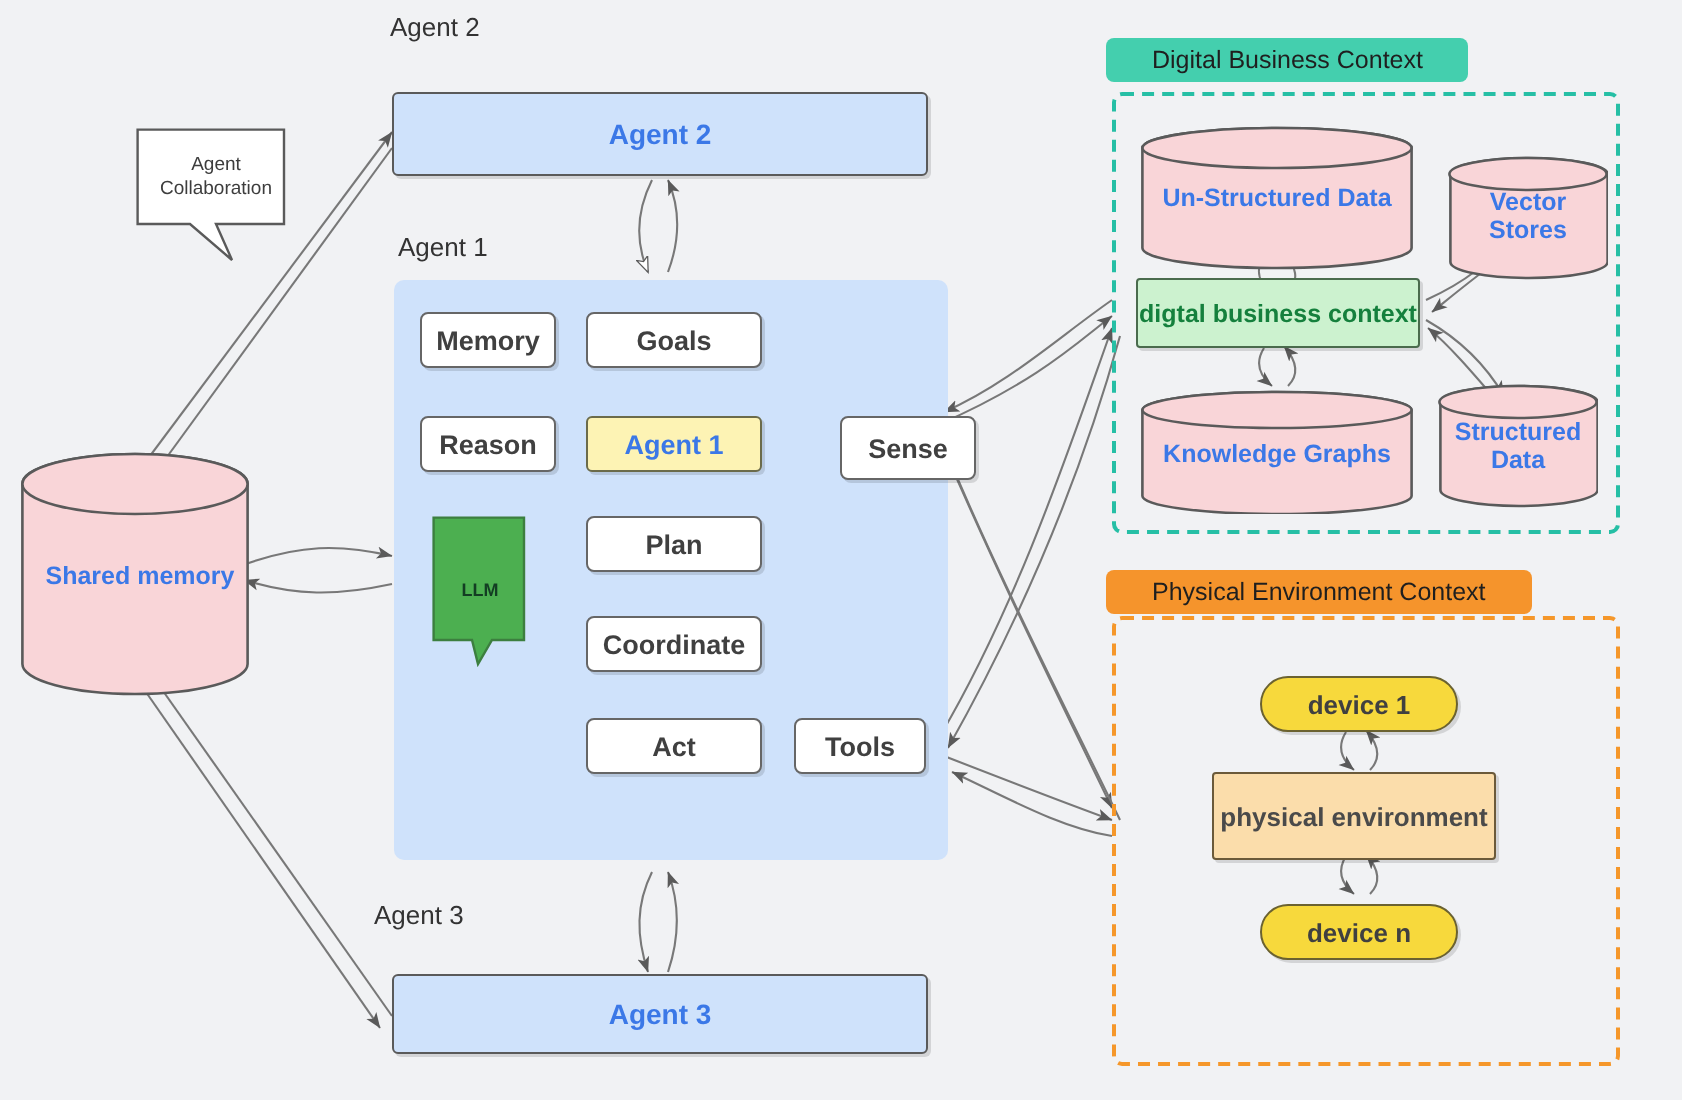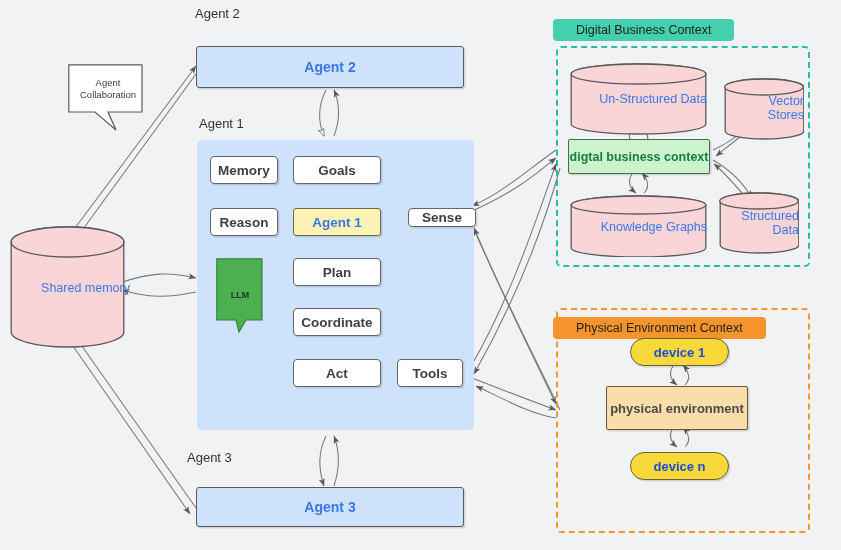--- a/index.html
+++ b/index.html
@@ -50,26 +50,26 @@
     color:#15803d;font-weight:bold;font-size:12.5px;
     box-shadow:1.5px 1.5px 0 rgba(0,0,0,0.12);
   }
   .physbox{
     background:#fbddab;border:1.4px solid #6b5a3a;border-radius:2px;
     color:#4a4a4a;font-weight:bold;font-size:13px;
     box-shadow:1.5px 1.5px 0 rgba(0,0,0,0.12);
   }
   .devbox{
     background:#f7d93c;border:1.4px solid #6b6230;border-radius:16px;
-    color:#1d4ed8;font-weight:bold;font-size:13px;
+    color:#404040;font-weight:bold;font-size:13px;
     box-shadow:1.5px 1.5px 0 rgba(0,0,0,0.12);
   }
   .cyl-label{
-    position:absolute;left:0;right:0;text-align:right;
-    color:#3b78e7;font-weight:normal;font-size:12.5px;line-height:1.15;
+    position:absolute;left:0;right:0;text-align:center;
+    color:#3b78e7;font-weight:bold;font-size:12.5px;line-height:1.15;
     pointer-events:none;
   }
   .cyl-wrap{position:absolute;}
   .cyl-wrap svg{display:block;}
   .callout-wrap{position:absolute;}
   .callout-txt{
     position:absolute;left:0;right:0;text-align:center;
     font-size:9.5px;color:#3d3d3d;line-height:1.25;pointer-events:none;
   }
   .llm-txt{
@@ -196,21 +196,21 @@
   </div>
   <div class="node proc" style="left:293px;top:156px;width:88px;height:28px;">
     <span>Goals</span>
   </div>
   <div class="node proc" style="left:210px;top:208px;width:68px;height:28px;">
     <span>Reason</span>
   </div>
   <div class="node agent1box" style="left:293px;top:208px;width:88px;height:28px;">
     <span>Agent 1</span>
   </div>
-  <div class="node proc" style="left:408px;top:208px;width:68px;height:19px;">
+  <div class="node proc" style="left:420px;top:208px;width:68px;height:32px;">
     <span>Sense</span>
   </div>
   <div class="node proc" style="left:293px;top:258px;width:88px;height:28px;">
     <span>Plan</span>
   </div>
   <div class="node proc" style="left:293px;top:308px;width:88px;height:28px;">
     <span>Coordinate</span>
   </div>
   <div class="node proc" style="left:293px;top:359px;width:88px;height:28px;">
     <span>Act</span>
@@ -265,21 +265,21 @@
   <div class="cyl-wrap" style="left:719px;top:192px;width:80px;height:62px;">
     <svg width="80" height="62" viewBox="0 0 80 62">
       <path d="M1.2,9 a39.3,8 0 0 1 78.6,0 v44 a39.3,8 0 0 1 -78.6,0 z" fill="#f9d5d8" stroke="#5a5a5a" stroke-width="1.3"></path>
       <ellipse cx="40" cy="9" rx="39.3" ry="8" fill="#f9d5d8" stroke="#5a5a5a" stroke-width="1.3"></ellipse>
     </svg>
     <div class="cyl-label" style="top:17px;white-space:pre-line;">Structured
 Data</div>
   </div>
 
   <div class="dashbox dash-orange" style="left:556px;top:308px;width:254px;height:225px;"></div>
-  <div class="cap cap-orange" style="left:553px;top:285px;margin-top:32px;">Physical Environment  Context</div>
+  <div class="cap cap-orange" style="left:553px;top:285px;">Physical Environment  Context</div>
 
   <div class="node devbox" style="left:630px;top:338px;width:99px;height:28px;">
     <span>device 1</span>
   </div>
   <div class="node physbox" style="left:606px;top:386px;width:142px;height:44px;">
     <span>physical environment</span>
   </div>
   <div class="node devbox" style="left:630px;top:452px;width:99px;height:28px;">
     <span>device n</span>
   </div>

